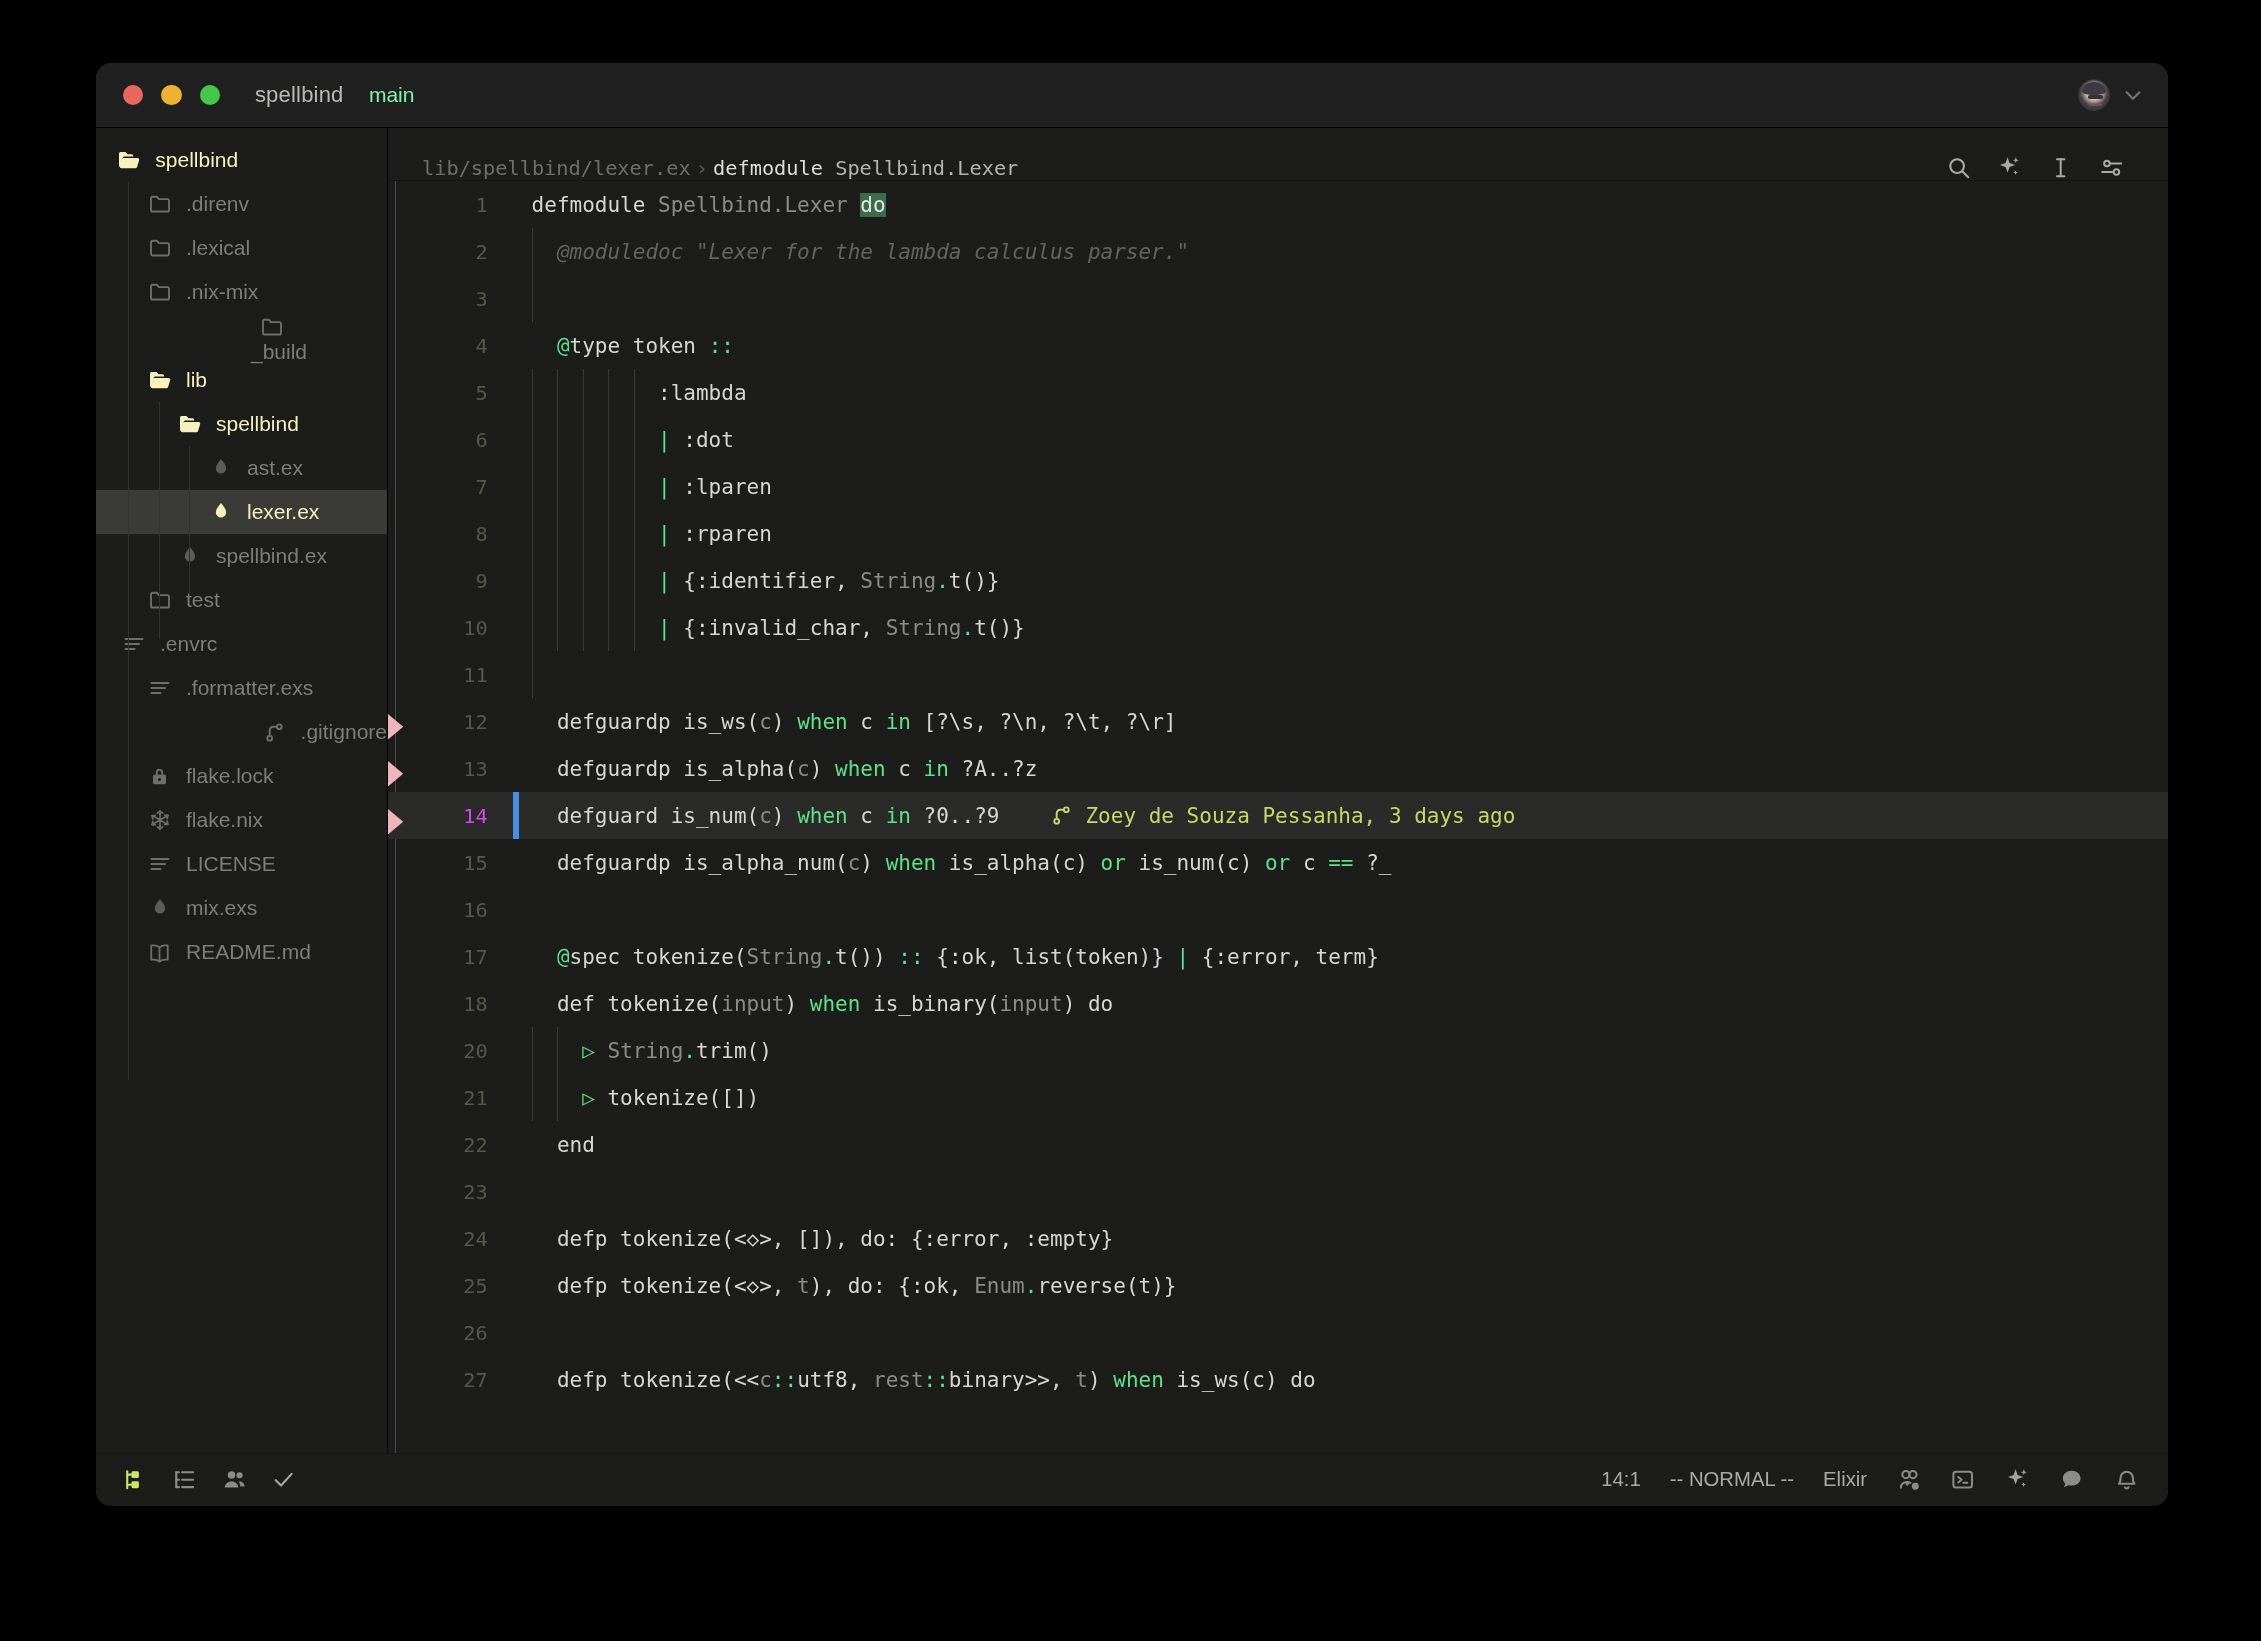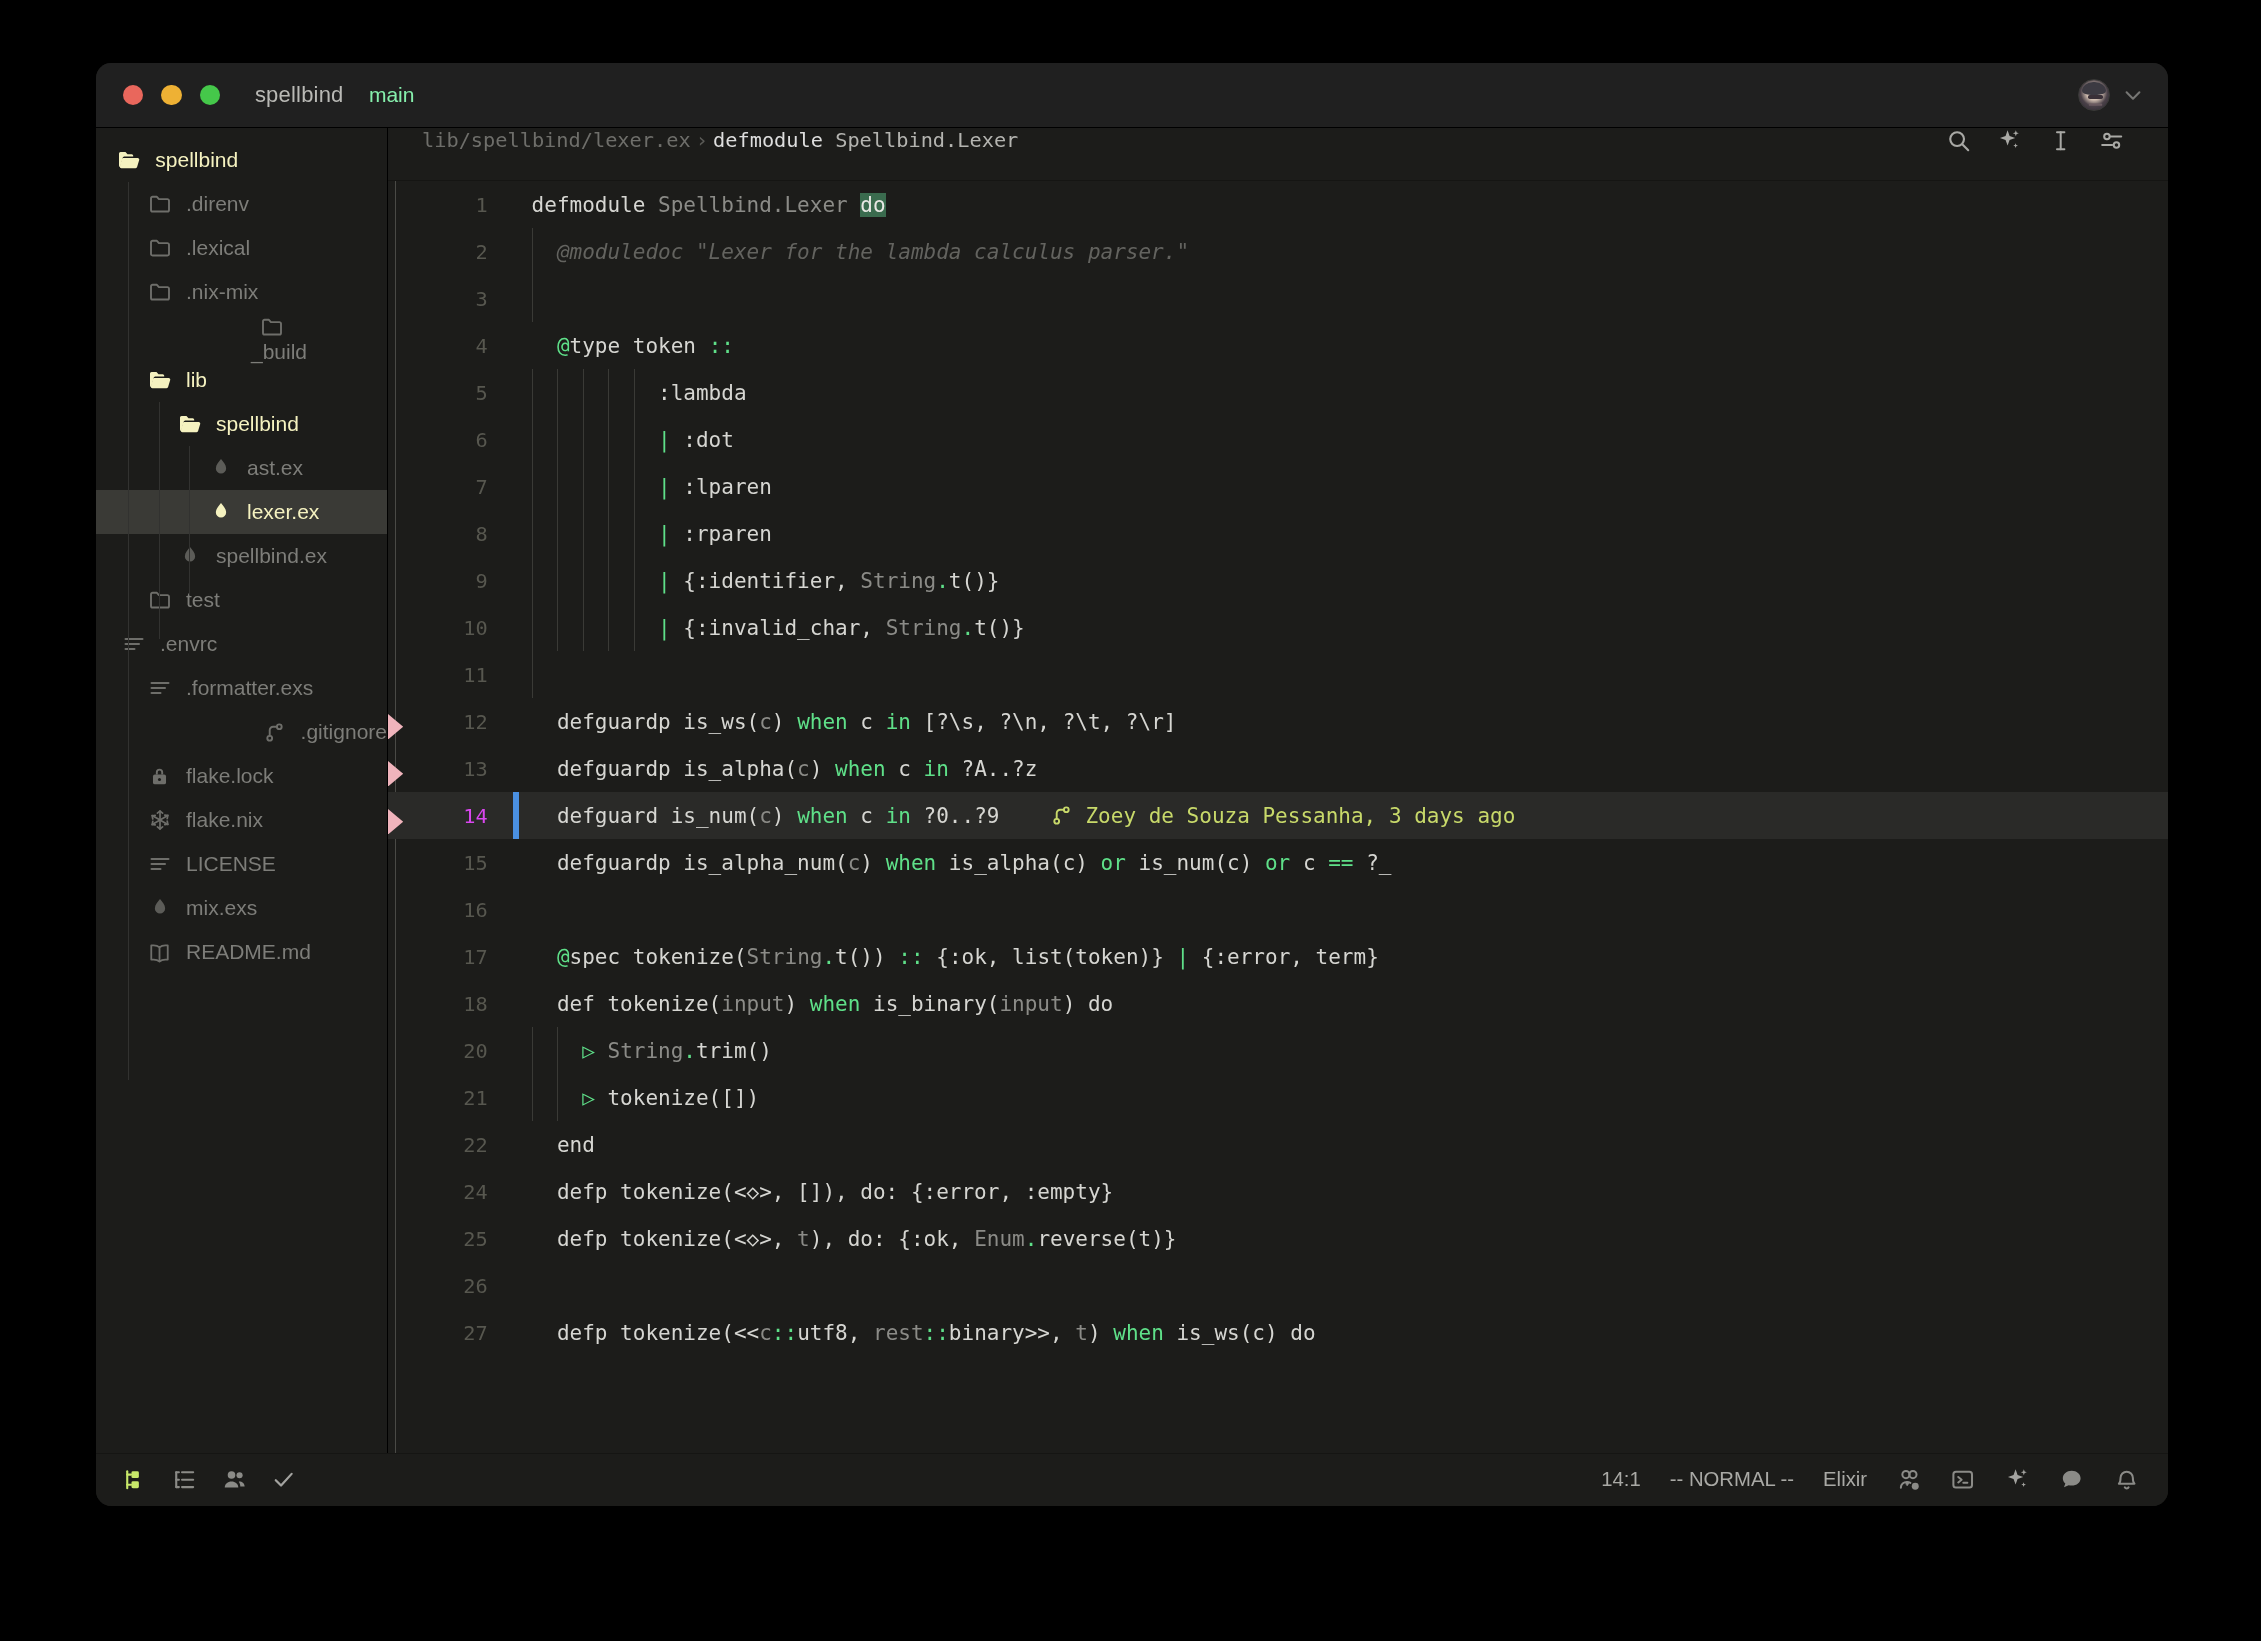--- a/index.html
+++ b/index.html
@@ -128,21 +128,21 @@
     background: #323230;
   }
 
   
   #editor { flex: 1; display: flex; flex-direction: column; min-width: 0; background: #1c1c1a; }
 
   #breadcrumb-bar {
     height: 53px;
     flex: 0 0 53px;
     display: flex;
-    align-items: flex-start;
+    align-items: flex-end;
     padding: 0 44px 0 34px;
     border-bottom: 0.8px solid #151513;
   }
   #breadcrumb {
     font-family: "DejaVu Sans Mono", monospace;
     font-size: 20.3px;
     color: #6e6e6a;
     white-space: nowrap;
   }
   #breadcrumb .sep { color: #5a5a56; padding: 0 5.1px; }
@@ -490,20 +490,21 @@
                     <circle cx="17" cy="6" r="2.5"></circle>
                     <path d="M7 15.5V9.5a3.5 3.5 0 0 1 3.5-3.5h4"></path>
                   </svg></span><span>Zoey de Souza Pessanha, 3 days ago</span></span></div>
             <div class="code-line"><div class="ln">15</div><div class="src"><span>  defguardp is_alpha_num(</span><span class="dim">c</span><span>) </span><span class="grn">when</span><span> is_alpha(c) </span><span class="grn">or</span><span> is_num(c) </span><span class="grn">or</span><span> c </span><span class="grn">==</span><span> ?_</span></div></div>
             <div class="code-line"><div class="ln">16</div><div class="src"><span></span></div></div>
             <div class="code-line"><div class="ln">17</div><div class="src"><span>  </span><span class="grn">@</span><span>spec tokenize(</span><span class="dim">String</span><span class="grn">.</span><span>t()) </span><span class="grn">::</span><span> {:ok, list(token)} </span><span class="grn">|</span><span> {:error, term}</span></div></div>
             <div class="code-line"><div class="ln">18</div><div class="src"><span>  def tokenize(</span><span class="dim">input</span><span>) </span><span class="grn">when</span><span> is_binary(</span><span class="dim">input</span><span>) do</span></div></div>
             <div class="code-line"><div class="ln">20</div><div class="src"><span>    </span><span class="grn">▷</span><span> </span><span class="dim">String</span><span class="grn">.</span><span>trim()</span></div><div class="cguide" style="left: 144px; top: 0px; bottom: 0px;"></div><div class="cguide" style="left: 169px; top: 0px; bottom: 0px;"></div></div>
             <div class="code-line"><div class="ln">21</div><div class="src"><span>    </span><span class="grn">▷</span><span> tokenize([])</span></div><div class="cguide" style="left: 144px; top: 0px; bottom: 0px;"></div><div class="cguide" style="left: 169px; top: 0px; bottom: 0px;"></div></div>
             <div class="code-line"><div class="ln">22</div><div class="src"><span>  end</span></div></div>
+            <div class="code-line"><div class="ln">23</div><div class="src"><span></span></div></div>
             <div class="code-line"><div class="ln">24</div><div class="src"><span>  defp tokenize(&lt;◇&gt;, []), do: {:error, :empty}</span></div></div>
             <div class="code-line"><div class="ln">25</div><div class="src"><span>  defp tokenize(&lt;◇&gt;, </span><span class="dim">t</span><span>), do: {:ok, </span><span class="dim">Enum</span><span class="grn">.</span><span>reverse(t)}</span></div></div>
             <div class="code-line"><div class="ln">26</div><div class="src"><span></span></div></div>
             <div class="code-line"><div class="ln">27</div><div class="src"><span>  defp tokenize(&lt;&lt;</span><span class="dim">c</span><span class="grn">::</span><span>utf8, </span><span class="dim">rest</span><span class="grn">::</span><span>binary&gt;&gt;, </span><span class="dim">t</span><span>) </span><span class="grn">when</span><span> is_ws(c) do</span></div></div>
           </div>
       <div class="diffmark" style="top: 533px;"></div>
           <div class="diffmark" style="top: 580px;"></div>
           <div class="diffmark" style="top: 628px;"></div>
         </div>
 

